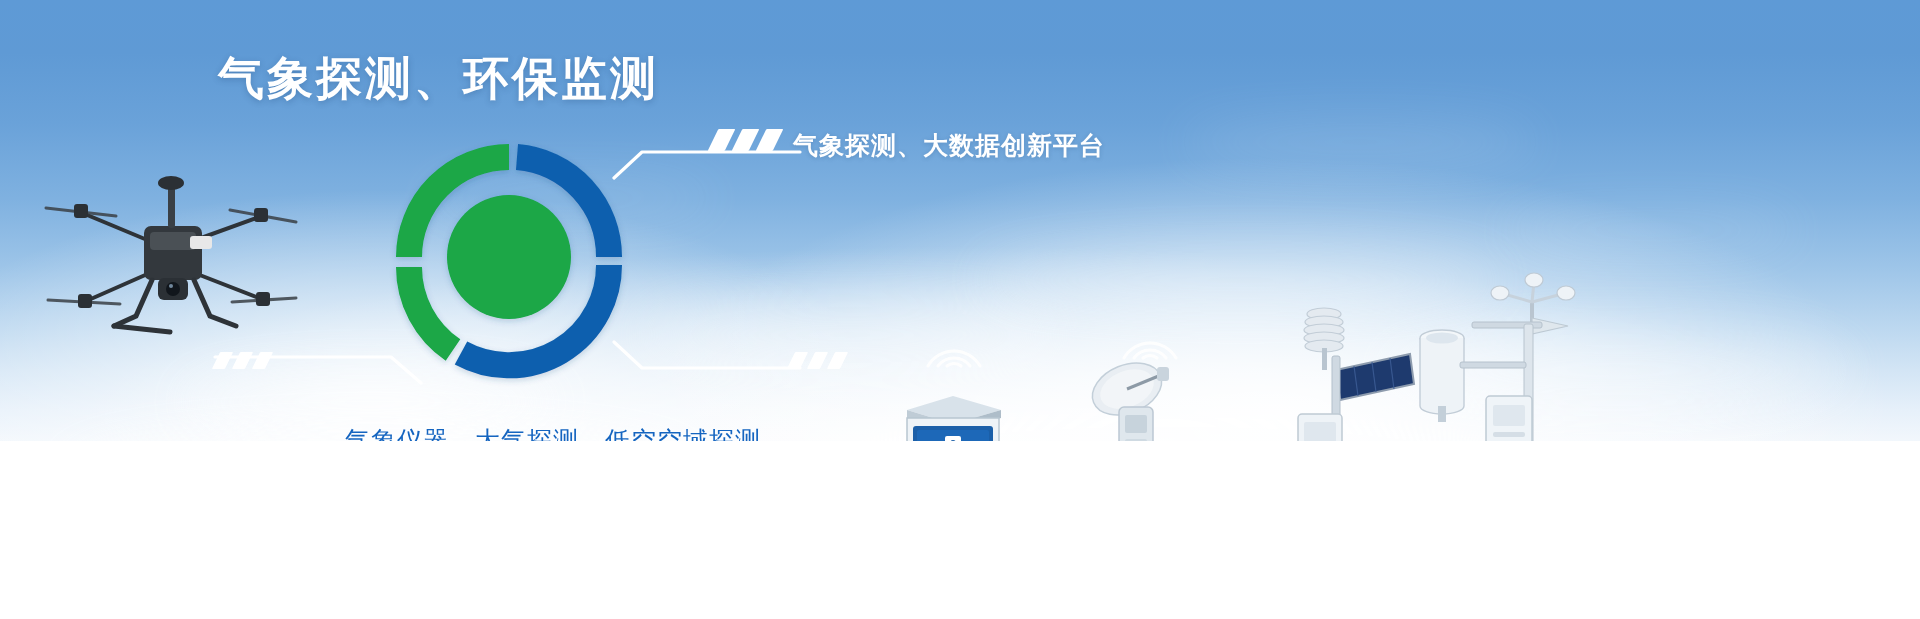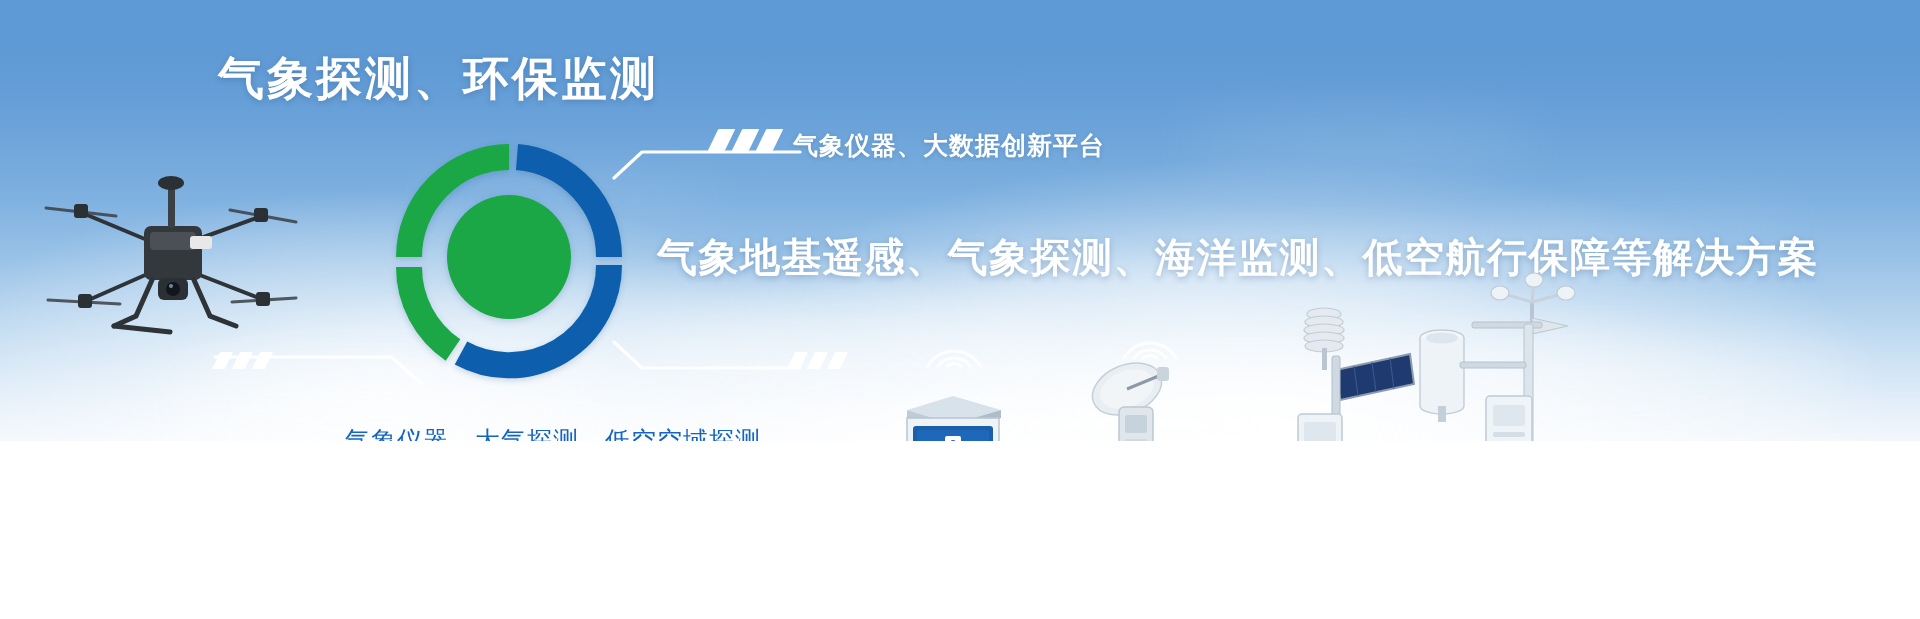--- a/index.html
+++ b/index.html
@@ -205,23 +205,22 @@
                  A 100 100 0 0 1 216 116" fill="none" stroke="#0f5fae" stroke-width="26" stroke-linecap="butt"></path>
 
         <path d="M 216 124
                  A 100 100 0 0 1 68 212" fill="none" stroke="#0f5fae" stroke-width="26" stroke-linecap="butt"></path>
 
         <circle cx="116" cy="116" r="62" fill="#1aa746"></circle>
       </g>
     </svg>
   </div>
 
-  <div class="callout-top">气象仪器、大数据创新平台</div>
-
-  <div class="callout-main">气象地基遥感、气象探测、海洋监测、低空航行保障等解决方案</div>
+  <div class="callout-top">气象探测、大数据创新平台</div>
+
 
   <div class="callout-bottom">气象仪器、大气探测、低空空域探测</div>
 
   <div class="device" style="left:40px; top:150px;">
     <svg width="260" height="200" viewBox="0 0 260 200">
       <g stroke="#2e3338" stroke-width="4" fill="none" stroke-linecap="round">
 
         <line x1="112" y1="92" x2="40" y2="62"></line>
         <line x1="150" y1="92" x2="222" y2="66"></line>
         <line x1="112" y1="122" x2="44" y2="152"></line>

